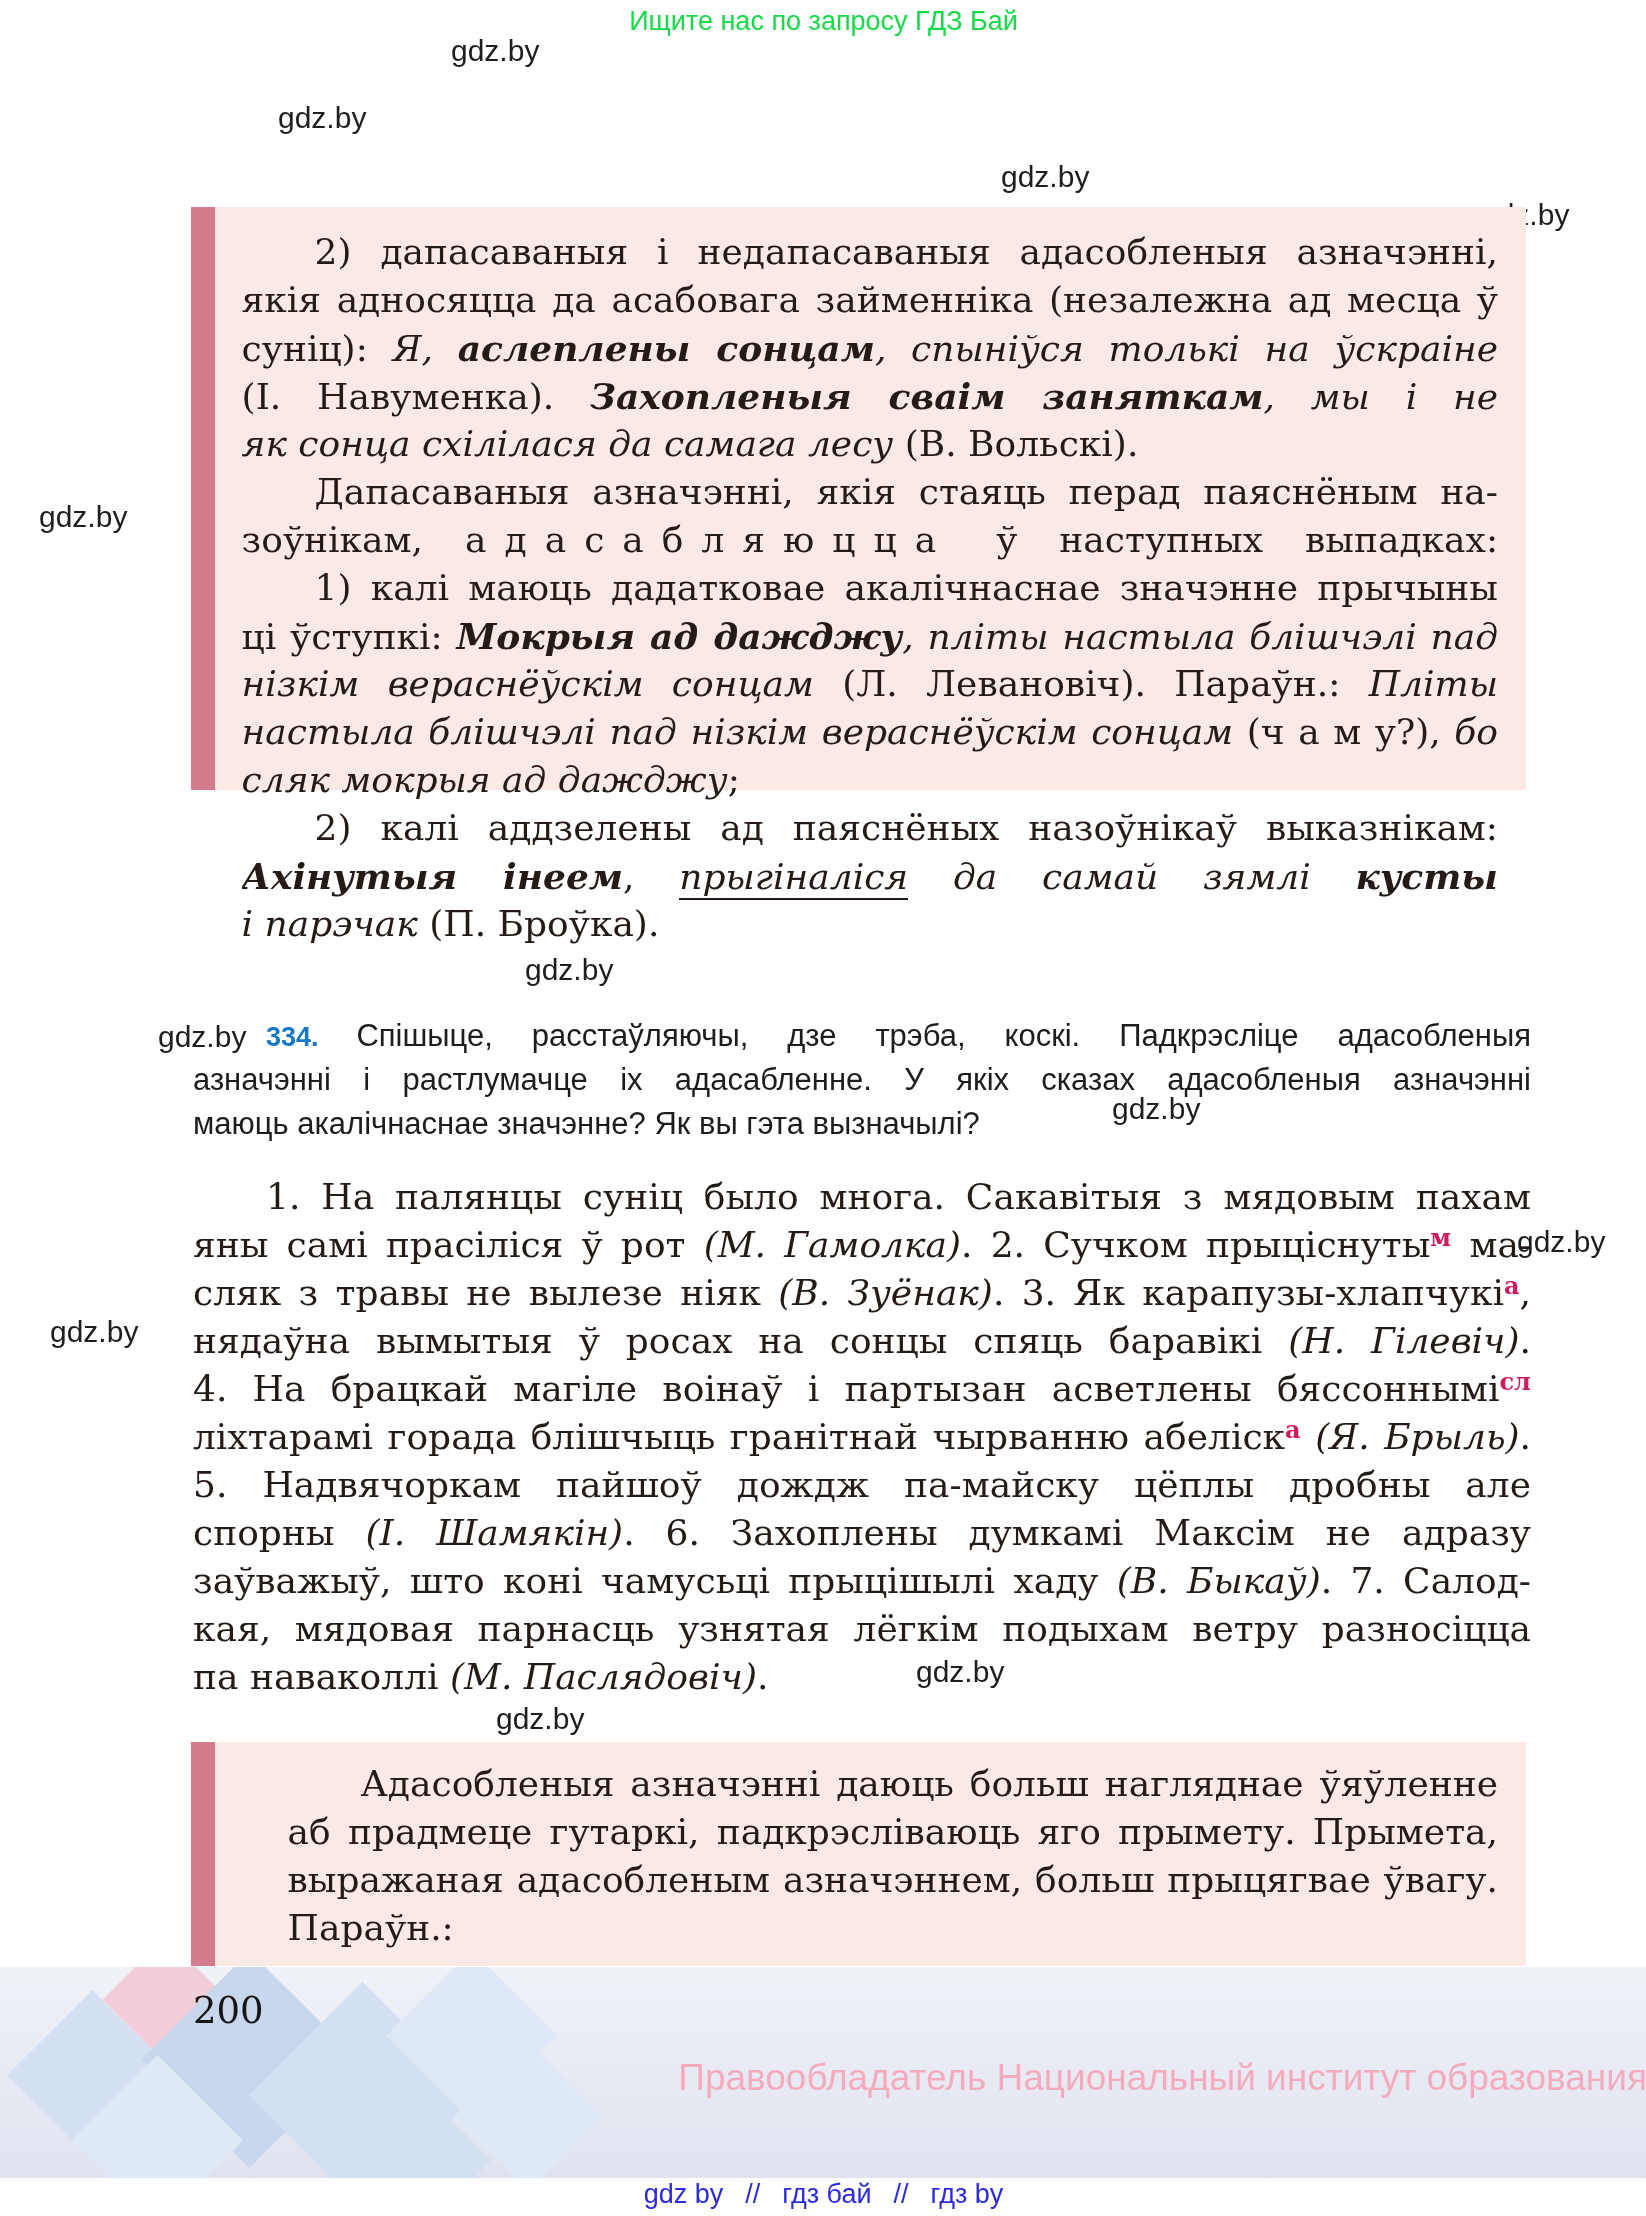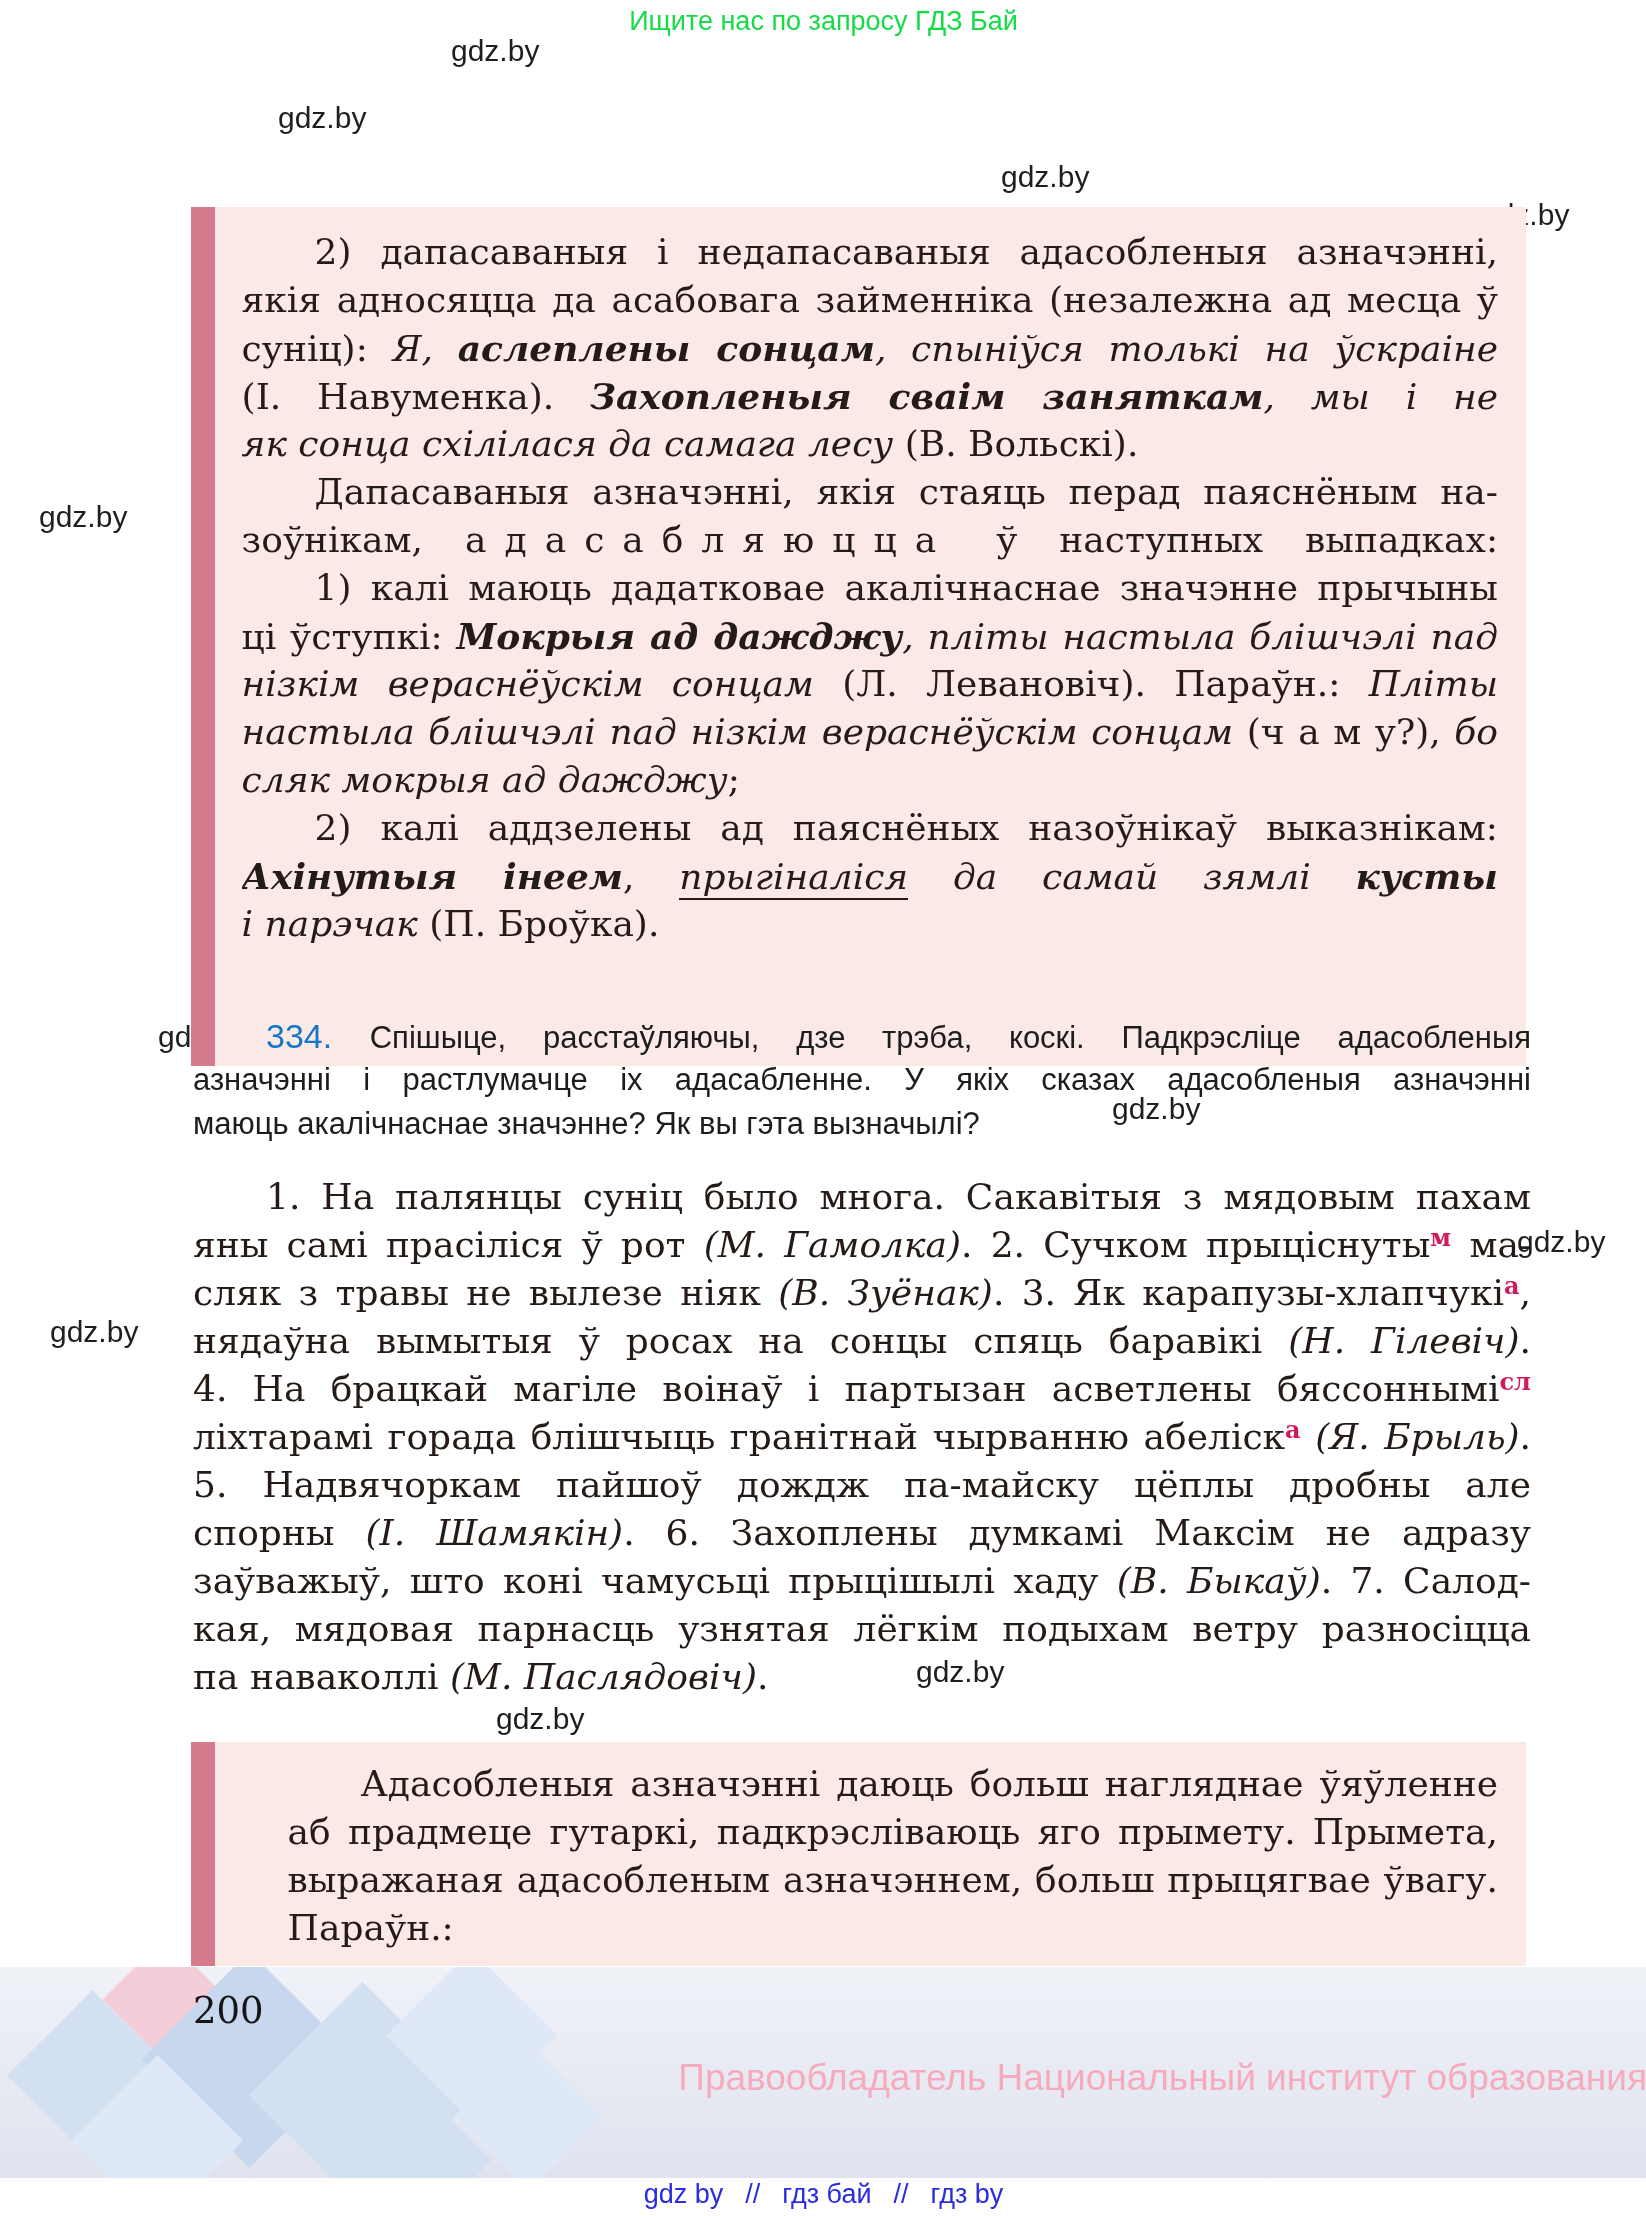--- a/index.html
+++ b/index.html
@@ -12,35 +12,35 @@
 
   
   #wm-layer .wm{position:absolute;font-family:"Liberation Sans",sans-serif;font-size:30px;
     color:var(--watermark-ink,#1e1e1e);white-space:nowrap;}
 
   
   .rule-box{position:absolute;left:191px;width:1335px;background:var(--box-bg,#fbe9e5);
     box-sizing:border-box;display:flex;}
   .rule-box .bar{flex:0 0 24px;background:var(--box-bar,#d47c8e);}
   .rule-box .content{flex:1;padding:21px 28px 0 26.6px;}
-  #rule-box-1{top:207px;height:859px;}
+  #rule-box-1{top:207px;height:583px;}
   #rule-box-2{top:1742px;height:224px;gap:46px;}
   #rule-box-2 .content{padding-top:17.7px;}
 
   
   .tline{height:48px;line-height:48px;overflow:hidden;font-size:36px;white-space:normal;}
   .tline.ind{padding-left:73px;}
   .tline.just{text-align:justify;text-align-last:justify;}
   .sg-r{font-style:normal;}
   .sg-i{font-style:italic;}
   .sg-bi{font-style:italic;font-weight:bold;}
   .sg-sup{color:var(--sup-red,#d11a5e);font-weight:bold;font-size:24px;position:relative;top:-11.3px;line-height:0;}
   .sg-u2{font-style:italic;border-bottom:5.6px double currentColor;padding-bottom:0.8px;}
   .sg-sp{letter-spacing:0.5em;}
-  .sg-num{color:var(--number-blue,#1477c8);font-weight:normal;font-family:"Liberation Sans",sans-serif;font-size:34px;}
+  .sg-num{color:var(--number-blue,#1477c8);font-weight:bold;font-family:"Liberation Sans",sans-serif;font-size:27px;}
   .sg-s{font-family:"Liberation Sans",sans-serif;}
 
   #instructions{position:absolute;left:193px;top:1014px;width:1338px;color:#1d1d1d;}
   #instructions .tline{height:44px;line-height:44px;font-size:31px;font-family:"Liberation Sans",sans-serif;}
 
   #sentences{position:absolute;left:193px;top:1173px;width:1338px;}
 
   
   #bottom-band{position:absolute;left:0;top:1967px;width:1647px;height:211px;overflow:hidden;
     background:linear-gradient(to bottom,var(--band-top,#f0f2f8),var(--band-bottom,#e0e3ee));}

